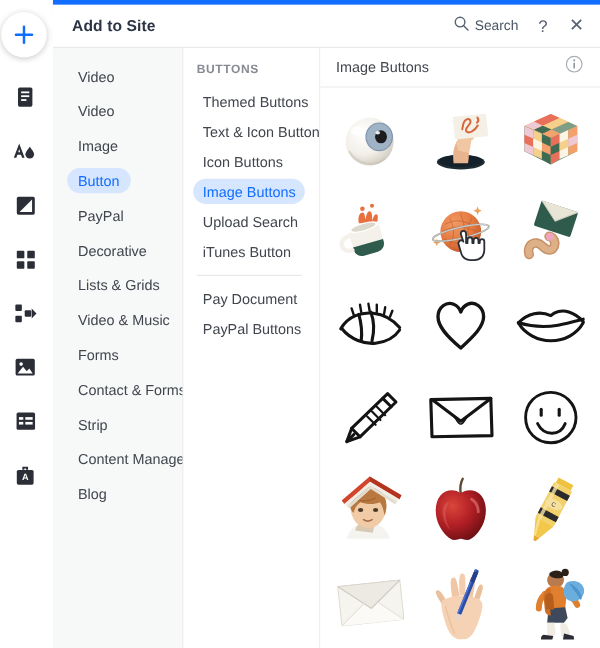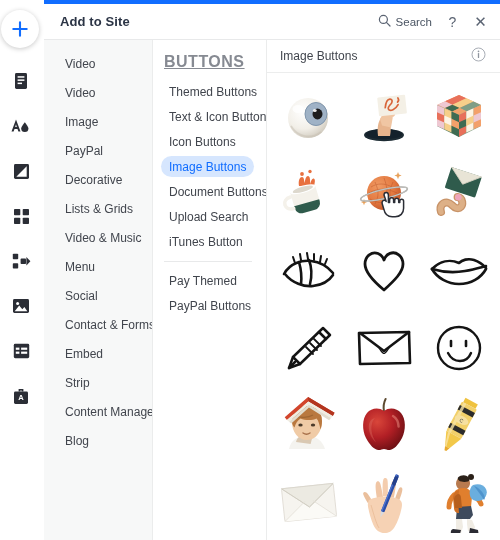--- a/index.html
+++ b/index.html
@@ -147,26 +147,25 @@
   
   .subs {
     width: 114px;
     flex: 0 0 114px;
     background: #ffffff;
     border-right: 1px solid #ebecec;
     padding: 9px 0 0 0;
     overflow: hidden;
   }
   .sub-group-title {
-    font-size: 16px;
+    font-size: 10px;
     font-weight: bold;
     color: #868a92;
     letter-spacing: 0.5px;
     padding: 4px 0 6px 11px;
-    text-decoration: underline;
   }
   .sub {
     height: 25px;
     display: flex;
     align-items: flex-end;
     padding: 0 6px 0 8px;
     font-size: 12px;
     color: #41454d;
     cursor: pointer;
     white-space: nowrap;
@@ -355,43 +354,40 @@
       <div class="cats">
         <div class="cat">
             <span class="cat-pill">Video</span>
           </div>
         <div class="cat">
             <span class="cat-pill">Video</span>
           </div>
         <div class="cat">
             <span class="cat-pill">Image</span>
           </div>
+        <div class="cat selected">
+            <span class="cat-pill">Button</span>
+          </div>
         <div class="cat">
             <span class="cat-pill">PayPal</span>
           </div>
         <div class="cat">
             <span class="cat-pill">Decorative</span>
           </div>
         <div class="cat">
             <span class="cat-pill">Lists &amp; Grids</span>
           </div>
         <div class="cat">
             <span class="cat-pill">Video &amp; Music</span>
           </div>
         <div class="cat">
-            <span class="cat-pill">Menu</span>
-          </div>
-        <div class="cat">
-            <span class="cat-pill">Social</span>
+            <span class="cat-pill">Forms</span>
           </div>
         <div class="cat">
             <span class="cat-pill">Contact &amp; Forms</span>
-          </div>
-        <div class="cat">
-            <span class="cat-pill">Embed</span>
           </div>
         <div class="cat">
             <span class="cat-pill">Strip</span>
           </div>
         <div class="cat">
             <span class="cat-pill">Content Manager</span>
           </div>
         <div class="cat">
             <span class="cat-pill">Blog</span>
           </div>
@@ -406,31 +402,28 @@
         <div class="sub">
             <span class="sub-pill">Text &amp; Icon Buttons</span>
           </div>
         <div class="sub">
             <span class="sub-pill">Icon Buttons</span>
           </div>
         <div class="sub selected">
             <span class="sub-pill">Image Buttons</span>
           </div>
         <div class="sub">
-            <span class="sub-pill">Document Buttons</span>
-          </div>
-        <div class="sub">
             <span class="sub-pill">Upload Search</span>
           </div>
         <div class="sub">
             <span class="sub-pill">iTunes Button</span>
           </div>
         <div class="sub-divider"></div>
         <div class="sub">
-            <span class="sub-pill">Pay Themed</span>
+            <span class="sub-pill">Pay Document</span>
           </div>
         <div class="sub">
             <span class="sub-pill">PayPal Buttons</span>
           </div>
       </div>
 
       <div class="content">
         <div class="content-header">
           <div class="content-title">Image Buttons</div>
           <span class="info-icon">

